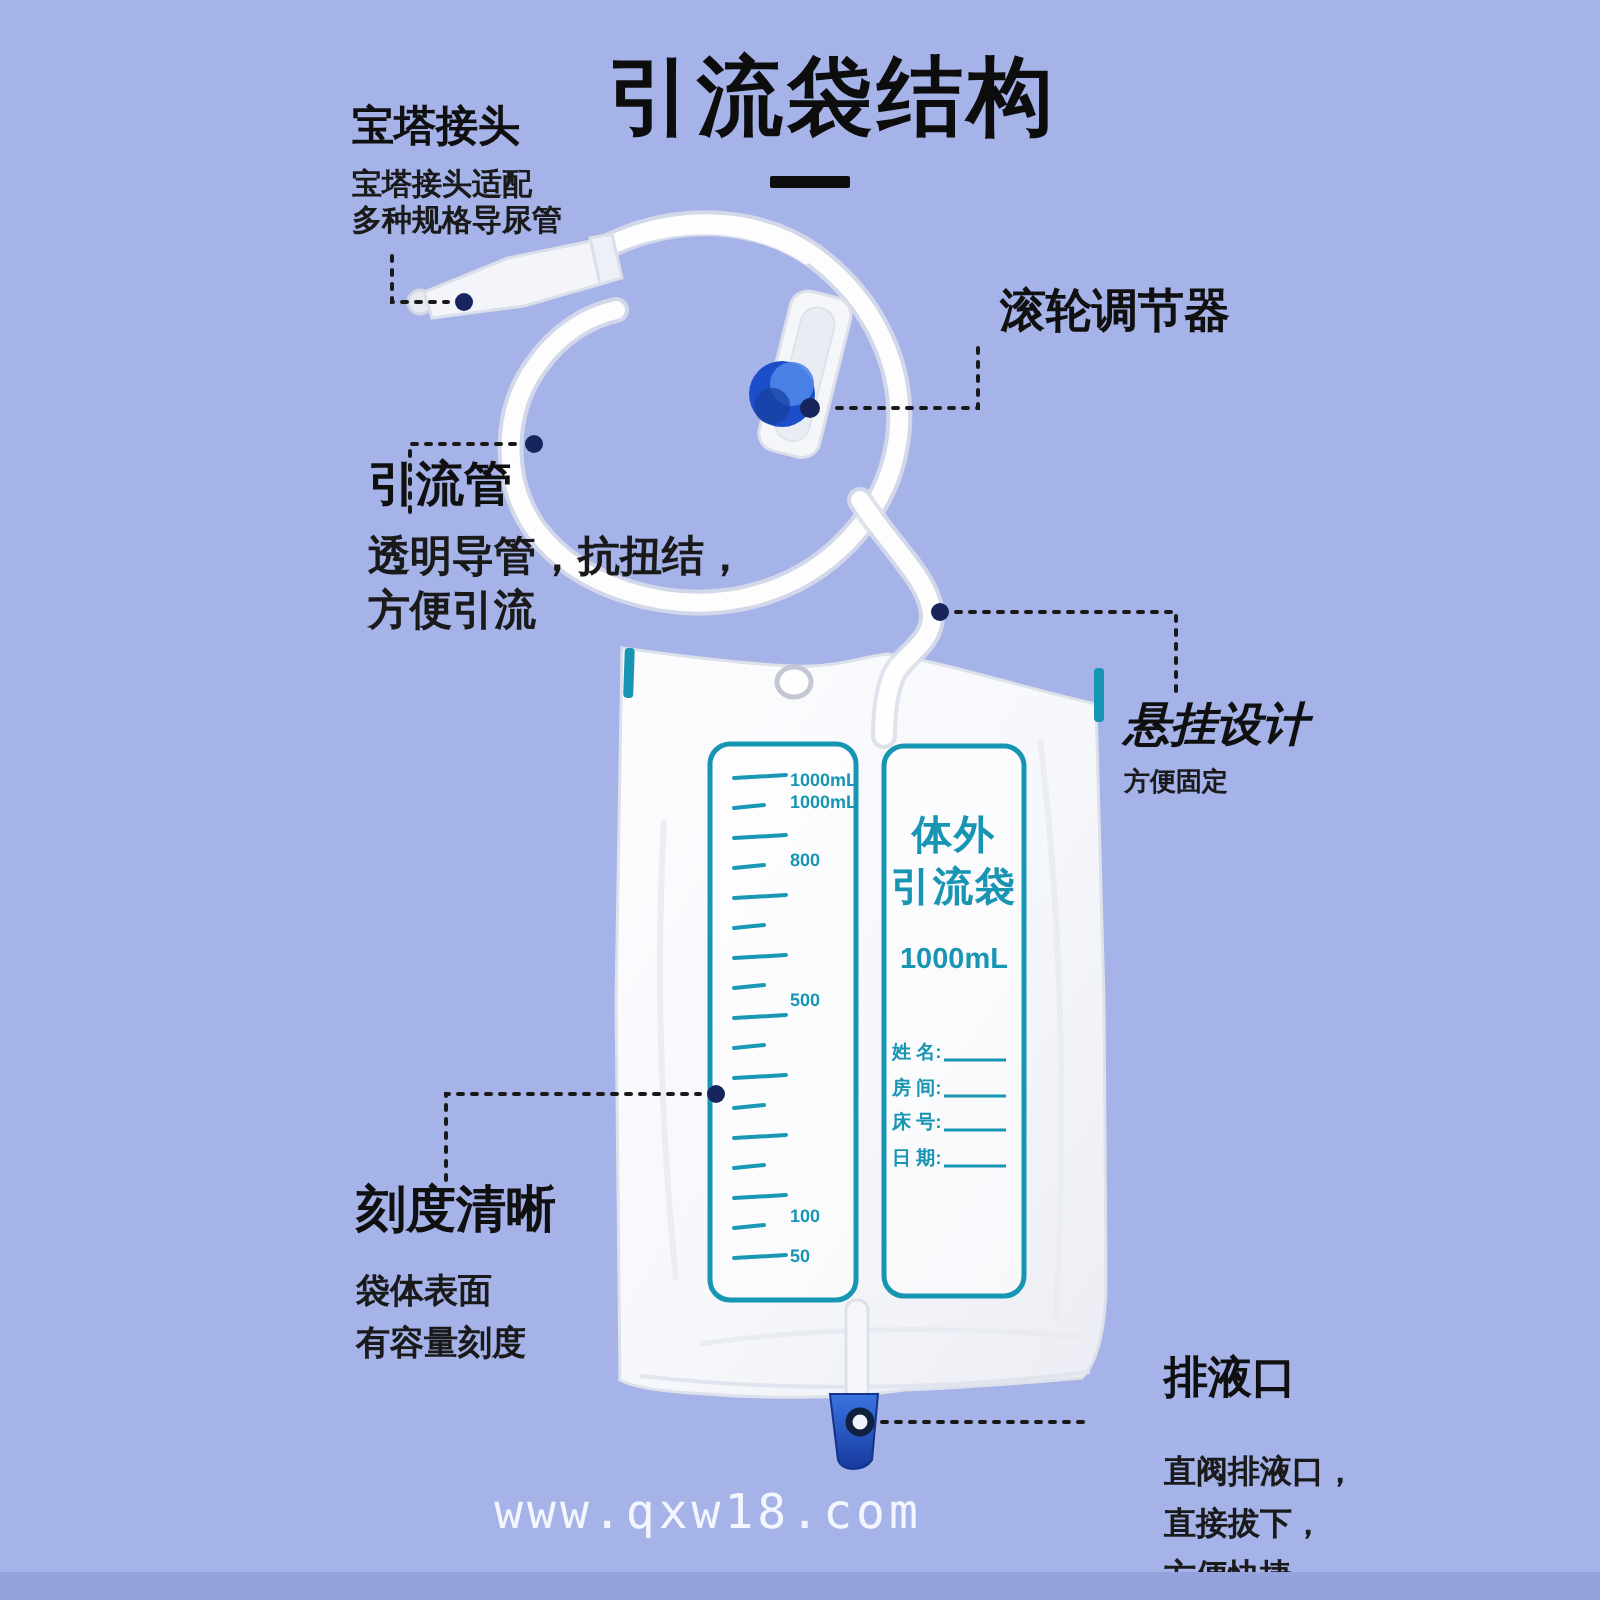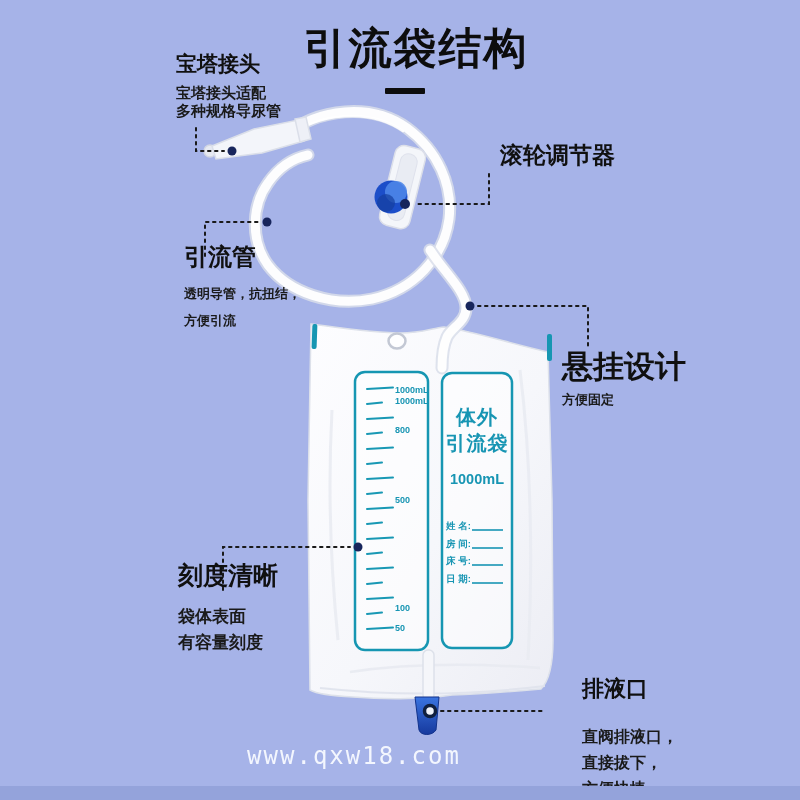--- a/index.html
+++ b/index.html
@@ -17,27 +17,27 @@
     position:absolute;left:385px;top:88px;width:40px;height:6px;background:#0d0d0d;border-radius:1px;
   }
   .ann{position:absolute;}
   .ann .ann-title{font-weight:900;color:#101010;line-height:1.1;}
   .ann .ann-desc{font-weight:700;color:#1a1a1a;}
   .ann-pagoda{left:176px;top:52px;}
   .ann-pagoda .ann-title{font-size:21px;}
   .ann-pagoda .ann-desc{margin-top:9px;font-size:15px;line-height:18px;}
   .ann-roller{left:473px;top:143px;margin-left:27px;}
   .ann-roller .ann-title{font-size:23px;}
-  .ann-tube{left:184px;top:246px;font-family:Liberation Mono, monospace;}
+  .ann-tube{left:184px;top:230px;}
   .ann-tube .ann-title{font-size:24px;}
-  .ann-tube .ann-desc{margin-top:9px;font-size:13px;line-height:27px;}
+  .ann-tube .ann-desc{margin-top:9px;font-size:21px;line-height:27px;}
   .ann-hanger{left:562px;top:350px;}
-  .ann-hanger .ann-title{font-size:31px;}
+  .ann-hanger .ann-title{font-size:23px;font-style:italic;}
   .ann-hanger .ann-desc{margin-top:7px;font-size:13px;}
-  .ann-scale{left:178px;top:564px;font-family:Liberation Mono, monospace;}
+  .ann-scale{left:178px;top:592px;}
   .ann-scale .ann-title{font-size:25px;}
   .ann-scale .ann-desc{margin-top:13px;font-size:17px;line-height:26px;}
   .ann-outlet{left:582px;top:677px;}
   .ann-outlet .ann-title{font-size:22px;}
   .ann-outlet .ann-desc{margin-top:23px;font-size:16px;line-height:26px;}
   .watermark{
     position:absolute;left:0;top:742px;width:708px;text-align:center;
     font-family:"DejaVu Sans Mono","Liberation Mono",monospace;
     font-size:24px;letter-spacing:2px;color:rgba(250,252,255,0.92);
   }

